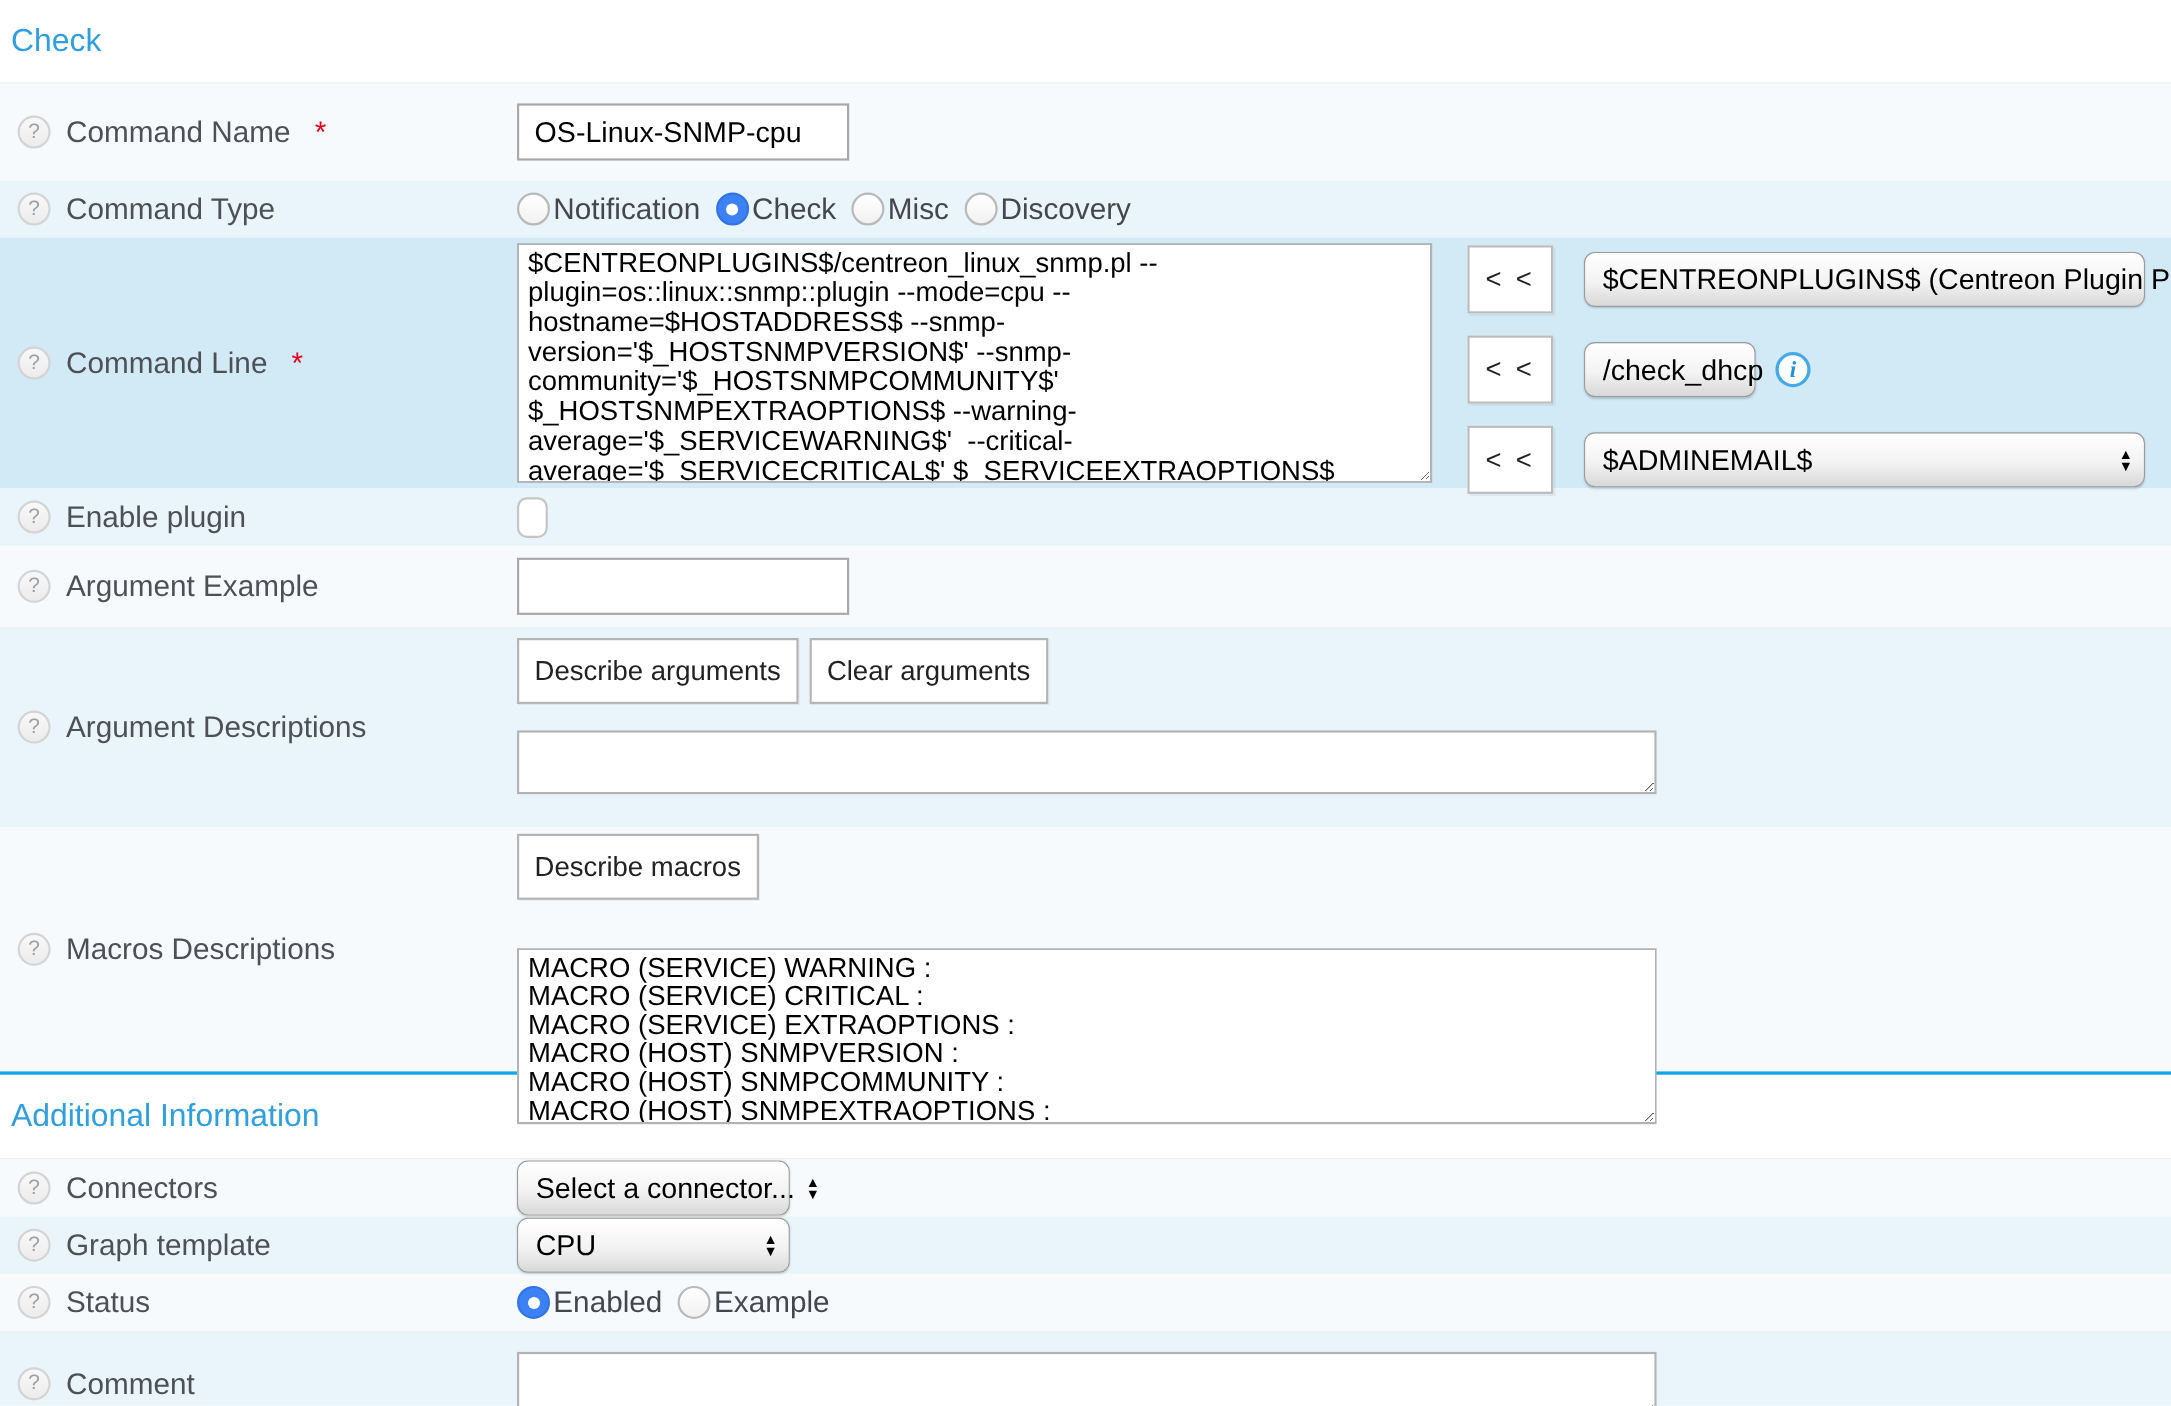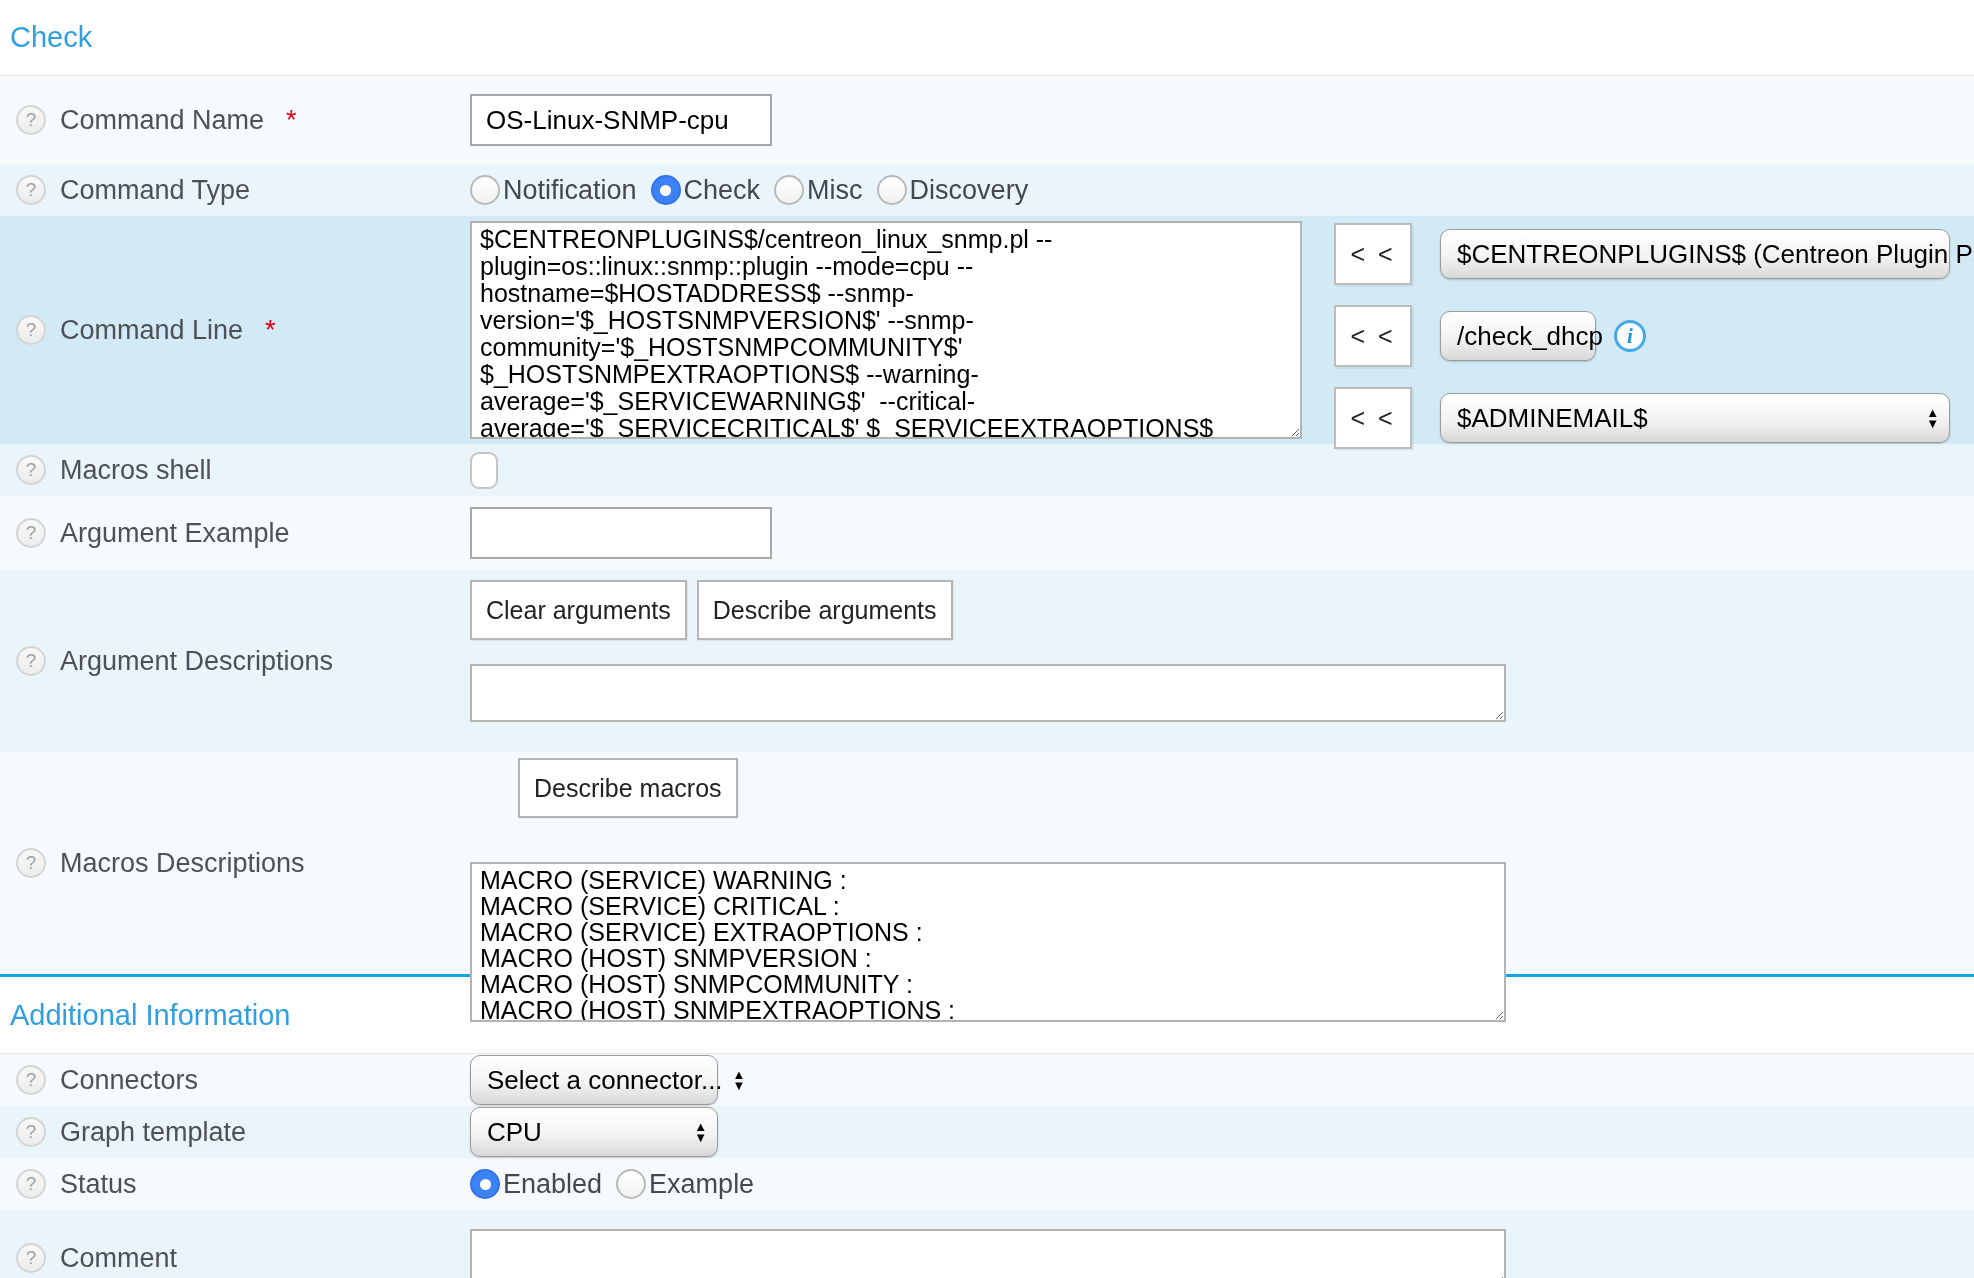--- a/index.html
+++ b/index.html
@@ -166,21 +166,21 @@
           </span>
         </div>
       </div>
     </div>
   </div>
 </div>
 
 <div class="row row-shell bg-tint">
   <div class="label-cell">
     <span class="help">?</span>
-    <span class="label-text">Macros shell</span>
+    <span class="label-text">Enable plugin</span>
   </div>
   <div class="input-cell">
     <span class="checkbox"></span>
   </div>
 </div>
 
 <div class="row row-argex bg-light">
   <div class="label-cell">
     <span class="help">?</span>
     <span class="label-text">Argument Example</span>
@@ -191,36 +191,36 @@
 </div>
 
 <div class="row row-argdesc bg-tint">
   <div class="label-cell">
     <span class="help">?</span>
     <span class="label-text">Argument Descriptions</span>
   </div>
   <div class="input-cell top">
     <div class="stack">
       <div class="btn-row">
+        <button class="btn">Describe arguments</button>
         <button class="btn">Clear arguments</button>
-        <button class="btn">Describe arguments</button>
       </div>
       <textarea class="wide-textarea gap-top" style=""></textarea>
     </div>
   </div>
 </div>
 
 <div class="row row-macros bg-light">
   <div class="label-cell">
     <span class="help">?</span>
     <span class="label-text">Macros Descriptions</span>
   </div>
   <div class="input-cell top">
     <div class="stack">
-      <div class="btn-row" style="margin-top:6px;margin-left:48px;">
+      <div class="btn-row" style="margin-top:6px;">
         <button class="btn">Describe macros</button>
       </div>
       <textarea class="macros-textarea" style="">MACRO (SERVICE) WARNING :
 MACRO (SERVICE) CRITICAL :
 MACRO (SERVICE) EXTRAOPTIONS :
 MACRO (HOST) SNMPVERSION :
 MACRO (HOST) SNMPCOMMUNITY :
 MACRO (HOST) SNMPEXTRAOPTIONS :</textarea>
     </div>
   </div>

